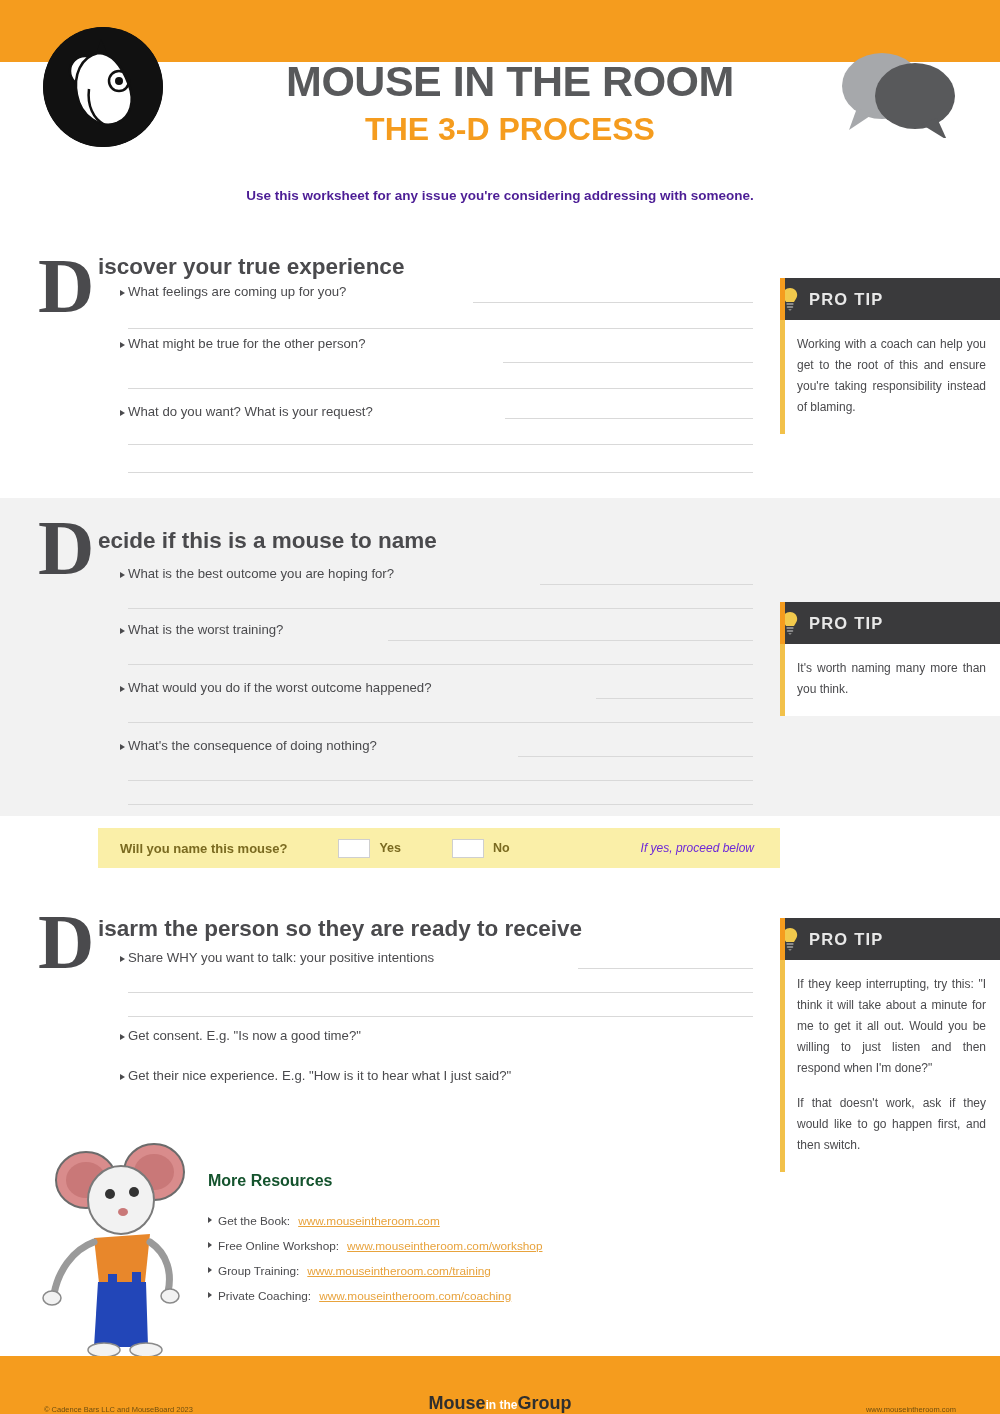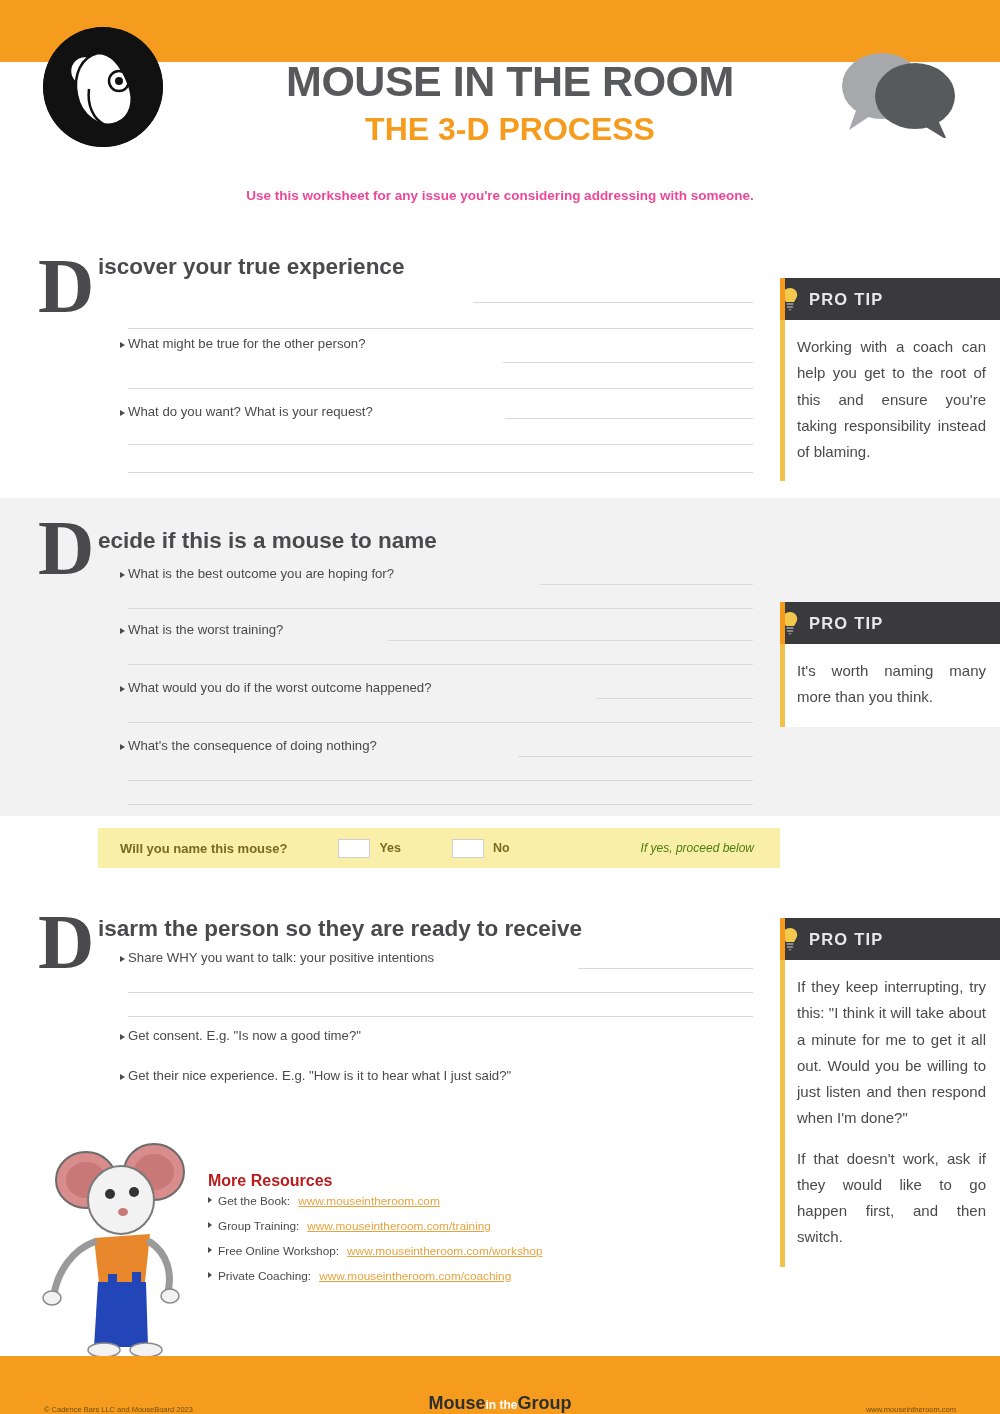--- a/index.html
+++ b/index.html
@@ -32,21 +32,21 @@
   }
   .title-sub {
     font-size:32px; font-weight:bold; color:#F59C1E; letter-spacing:0px;
     line-height:1.25; margin-top:6px;
   }
 
   .bubbles { position:absolute; right:38px; top:48px; width:135px; height:90px; }
 
   .subtitle {
     position:absolute; left:0; top:188px; width:1000px; text-align:center;
-    font-size:13.5px; font-weight:bold; color:#ec4899;
+    font-size:13.5px; font-weight:bold; color:#4c1d95;
   }
 
   
   .section { position:absolute; left:0; width:1000px; }
   .section.shaded { background:#F2F2F2; }
 
   .big-d {
     position:absolute; font-size:78px; font-weight:bold; color:#4A4A4D;
     line-height:0.82; font-family:"Liberation Serif", serif;
   }
@@ -80,48 +80,48 @@
     content:""; position:absolute; left:0; top:0; width:5px; height:100%;
     background:#F59C1E;
   }
   .bulb-icon { width:20px; height:24px; margin-right:9px; flex:0 0 auto; }
   .protip-title {
     font-size:16.5px; font-weight:bold; color:#E8E8E8; letter-spacing:1.2px;
   }
   .protip-body {
     background:#FFFFFF; border-left:5px solid #F2C14A;
     padding:14px 14px 16px 12px;
-    font-size:15px; line-height:1.75; color:#4A4A4D; text-align:justify;
+    font-size:12px; line-height:1.75; color:#4A4A4D; text-align:justify;
   }
   .protip-body p + p { margin-top:14px; }
 
   
   .decision-bar {
     position:absolute; left:98px; top:828px; width:682px; height:40px;
     background:#FAEFA8; display:flex; align-items:center;
   }
   .decision-q {
     font-size:13px; font-weight:bold; color:#7A6A20; margin-left:22px;
     white-space:nowrap;
   }
   .checkopt { display:flex; align-items:center; margin-left:42px; }
   .checkbox {
     width:32px; height:19px; background:#FFFFFF; border:1px solid #CFCFCF;
   }
   .checkopt span {
     font-size:12.5px; font-weight:bold; color:#7A6A20; margin-left:9px;
   }
   .decision-note {
-    font-size:12px; font-style:italic; color:#4d7c0f; margin-left:auto;
+    font-size:12px; font-style:italic; color:#6d28d9; margin-left:auto;
     margin-right:26px; white-space:nowrap;
   }
 
   
   .resources { position:absolute; left:208px; top:1172px; width:560px; }
-  .res-title { font-size:16px; font-weight:bold; color:#b91c1c; margin-bottom:4px; }
+  .res-title { font-size:16px; font-weight:bold; color:#14532d; margin-bottom:24px; }
   .res-row { display:flex; align-items:baseline; margin-bottom:11px; font-size:11.8px; }
   .res-bullet {
     width:0; height:0; border-left:4px solid #4A4A4D;
     border-top:3px solid transparent; border-bottom:3px solid transparent;
     margin-right:6px; position:relative; top:-2px; flex:0 0 auto;
   }
   .res-label { color:#4A4A4D; margin-right:8px; white-space:nowrap; }
   .res-link {
     color:#E8A33D; text-decoration:underline; white-space:nowrap;
   }
@@ -180,20 +180,24 @@
       </svg>
     </div>
   </div>
 
   <div class="subtitle">Use this worksheet for any issue you're considering addressing with someone.</div>
 
   <div class="section" style="top:240px; height:255px;">
     <div class="big-d" style="left:38px; top:14px;">D</div>
     <div class="sec-head" style="left:98px; top:14px;">iscover your true experience</div>
 
+    <div class="q-row" style="top:44px;">
+      <span class="q-bullet"></span>
+      <span class="q-text">What feelings are coming up for you?</span>
+    </div>
     <div class="rule-tail" style="left:473px; top:62px; width:280px;"></div>
     <div class="rule" style="top:88px;"></div>
 
     <div class="q-row" style="top:96px;">
       <span class="q-bullet"></span>
       <span class="q-text">What might be true for the other person?</span>
     </div>
     <div class="rule-tail" style="left:503px; top:122px; width:250px;"></div>
     <div class="rule" style="top:148px;"></div>
 
@@ -354,27 +358,27 @@
   <div class="resources">
     <div class="res-title">More Resources</div>
 
     <div class="res-row">
       <span class="res-bullet"></span>
       <span class="res-label">Get the Book:</span>
       <span class="res-link">www.mouseintheroom.com</span>
     </div>
     <div class="res-row">
       <span class="res-bullet"></span>
+      <span class="res-label">Free Online Workshop:</span>
+      <span class="res-link">www.mouseintheroom.com/workshop</span>
+    </div>
+    <div class="res-row">
+      <span class="res-bullet"></span>
       <span class="res-label">Group Training:</span>
       <span class="res-link">www.mouseintheroom.com/training</span>
-    </div>
-    <div class="res-row">
-      <span class="res-bullet"></span>
-      <span class="res-label">Free Online Workshop:</span>
-      <span class="res-link">www.mouseintheroom.com/workshop</span>
     </div>
     <div class="res-row">
       <span class="res-bullet"></span>
       <span class="res-label">Private Coaching:</span>
       <span class="res-link">www.mouseintheroom.com/coaching</span>
     </div>
   </div>
 
   <div class="footer">
     <span class="footer-left">© Cadence Bars LLC and MouseBoard 2023</span>

